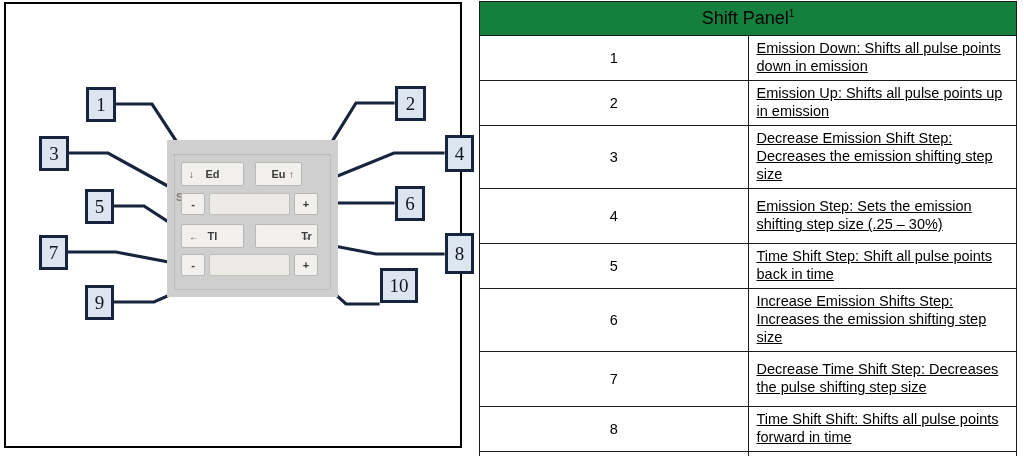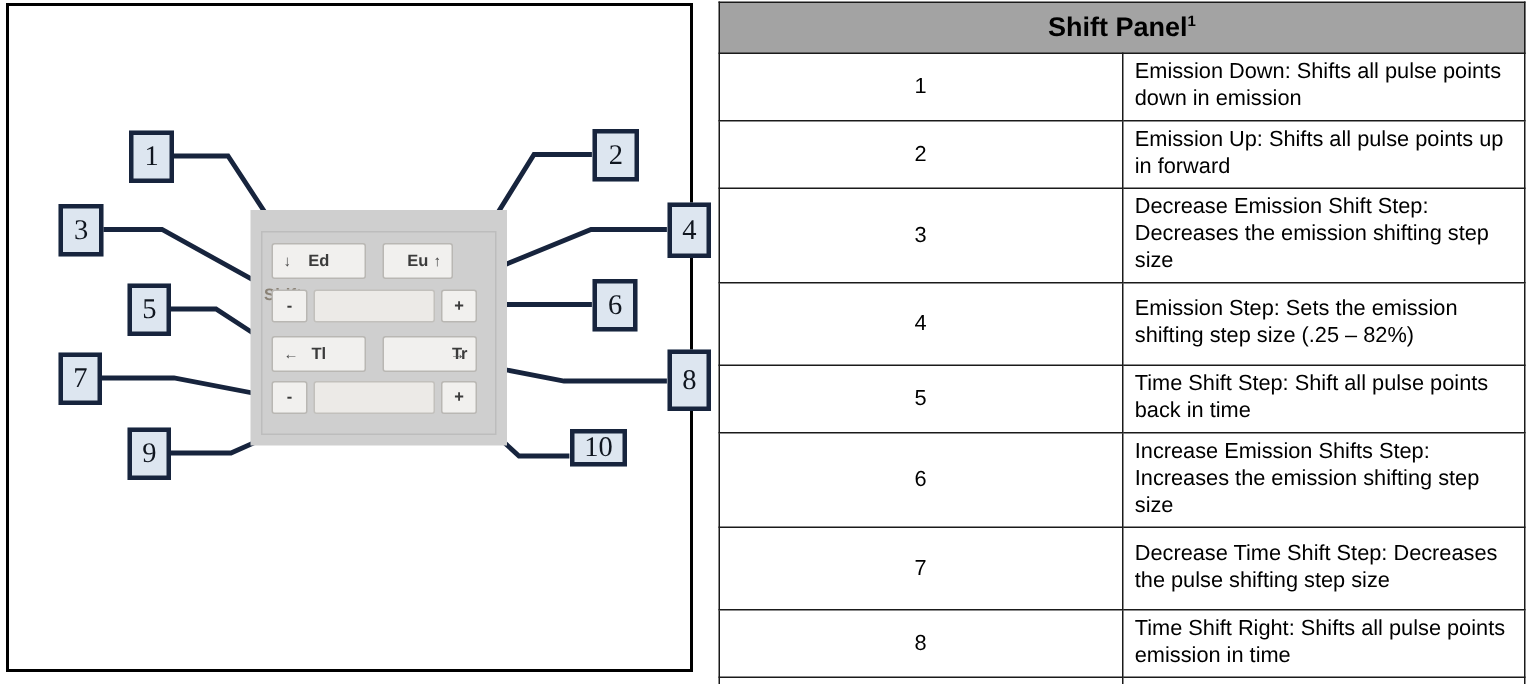--- a/index.html
+++ b/index.html
@@ -141,58 +141,59 @@
   }
   #cal-1  { left: 80px;  top: 83px;  width: 30px; height: 35px; }
   #cal-2  { left: 389px; top: 82px;  width: 31px; height: 35px; }
   #cal-3  { left: 33px;  top: 132px; width: 30px; height: 35px; }
   #cal-4  { left: 439px; top: 131px; width: 29px; height: 37px; }
   #cal-5  { left: 79px;  top: 185px; width: 29px; height: 35px; }
   #cal-6  { left: 389px; top: 182px; width: 30px; height: 35px; }
   #cal-7  { left: 33px;  top: 231px; width: 29px; height: 35px; }
   #cal-8  { left: 439px; top: 229px; width: 29px; height: 41px; }
   #cal-9  { left: 79px;  top: 281px; width: 29px; height: 35px; }
-  #cal-10 { left: 374px; top: 282px; width: 38px; height: 25px; }
+  #cal-10 { left: 374px; top: 264px; width: 38px; height: 35px; }
 
   
   #desc-table {
     position: absolute;
     left: 479px;
     top: 1px;
     width: 538px;
     border-collapse: collapse;
     table-layout: fixed;
     font-size: 14.5px;
     color: #000000;
   }
   #desc-table td, #desc-table th {
     border: 1px solid #1a1a1a;
     padding: 3px 6px 4px 8px;
     vertical-align: middle;
     line-height: 1.27;
   }
   #desc-table thead th {
-    background: #a3a3a3;
+    background: #15803d;
     text-align: center;
-    font-weight: bold;
+    font-weight: normal;
     font-size: 18px;
     padding: 4px 0 5px 0;
     height: 24px;
   }
   #desc-table thead th sup {
     font-size: 10px;
     vertical-align: super;
   }
   #desc-table td.num {
     width: 44px;
     text-align: center;
     padding: 3px 2px;
   }
   #desc-table td.desc {
     text-align: left;
+    text-decoration: underline;
   }
   .r1 td { height: 25px; }
   .r2 td { height: 47px; }
 </style>
 </head>
 <body>
 
 <div id="page">
 
   <div id="figure-panel">
@@ -286,45 +287,45 @@
         <th colspan="2"><span>Shift Panel</span><sup>1</sup></th>
       </tr>
     </thead>
     <tbody>
       <tr class="r1">
         <td class="num">1</td>
         <td class="desc">Emission Down: Shifts all pulse points down in emission</td>
       </tr>
       <tr class="r1">
         <td class="num">2</td>
-        <td class="desc">Emission Up: Shifts all pulse points up in forward</td>
+        <td class="desc">Emission Up: Shifts all pulse points up in emission</td>
       </tr>
       <tr class="r2">
         <td class="num">3</td>
         <td class="desc">Decrease Emission Shift Step: Decreases the emission shifting step size</td>
       </tr>
       <tr class="r2">
         <td class="num">4</td>
-        <td class="desc">Emission Step: Sets the emission shifting step size (.25 – 82%)</td>
+        <td class="desc">Emission Step: Sets the emission shifting step size (.25 – 30%)</td>
       </tr>
       <tr class="r1">
         <td class="num">5</td>
         <td class="desc">Time Shift Step: Shift all pulse points back in time</td>
       </tr>
       <tr class="r2">
         <td class="num">6</td>
         <td class="desc">Increase Emission Shifts Step: Increases the emission shifting step size</td>
       </tr>
       <tr class="r2">
         <td class="num">7</td>
         <td class="desc">Decrease Time Shift Step: Decreases the pulse shifting step size</td>
       </tr>
       <tr class="r1">
         <td class="num">8</td>
-        <td class="desc">Time Shift Right: Shifts all pulse points emission in time</td>
+        <td class="desc">Time Shift Shift: Shifts all pulse points forward in time</td>
       </tr>
       <tr class="r2">
         <td class="num">9</td>
         <td class="desc">Emission Scale Ref: Sets the reference point for emission scaling (0 – 100%)</td>
       </tr>
 
     </tbody>
   </table>
 
 </div>

